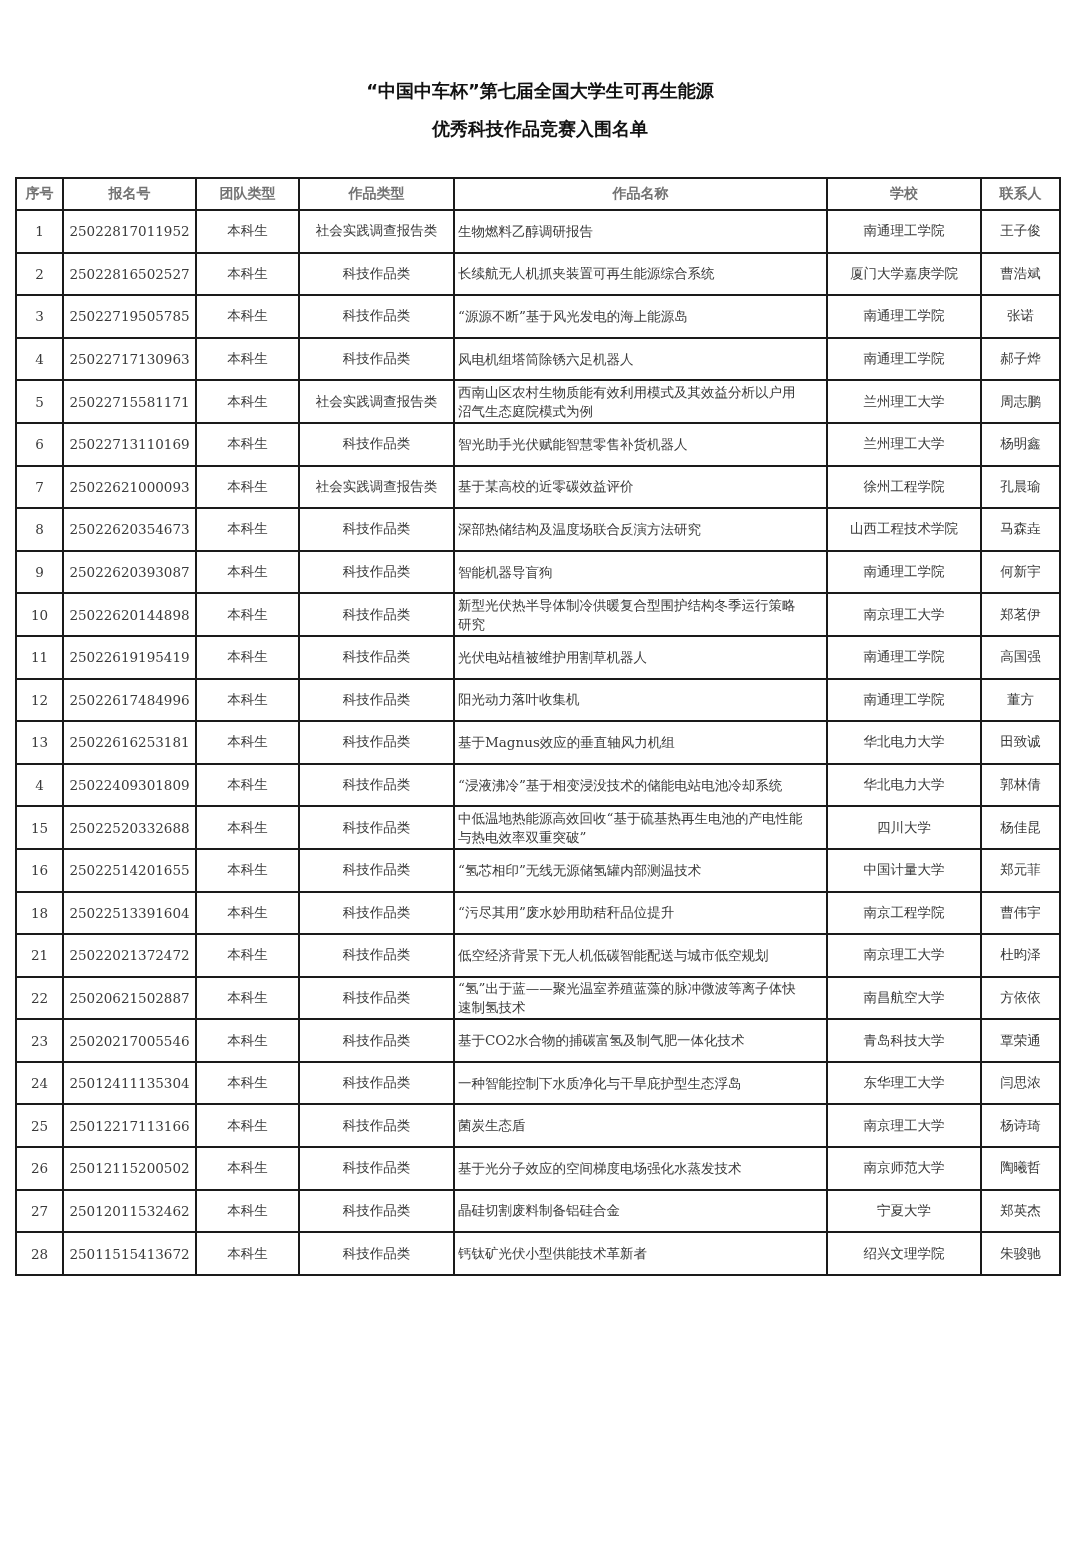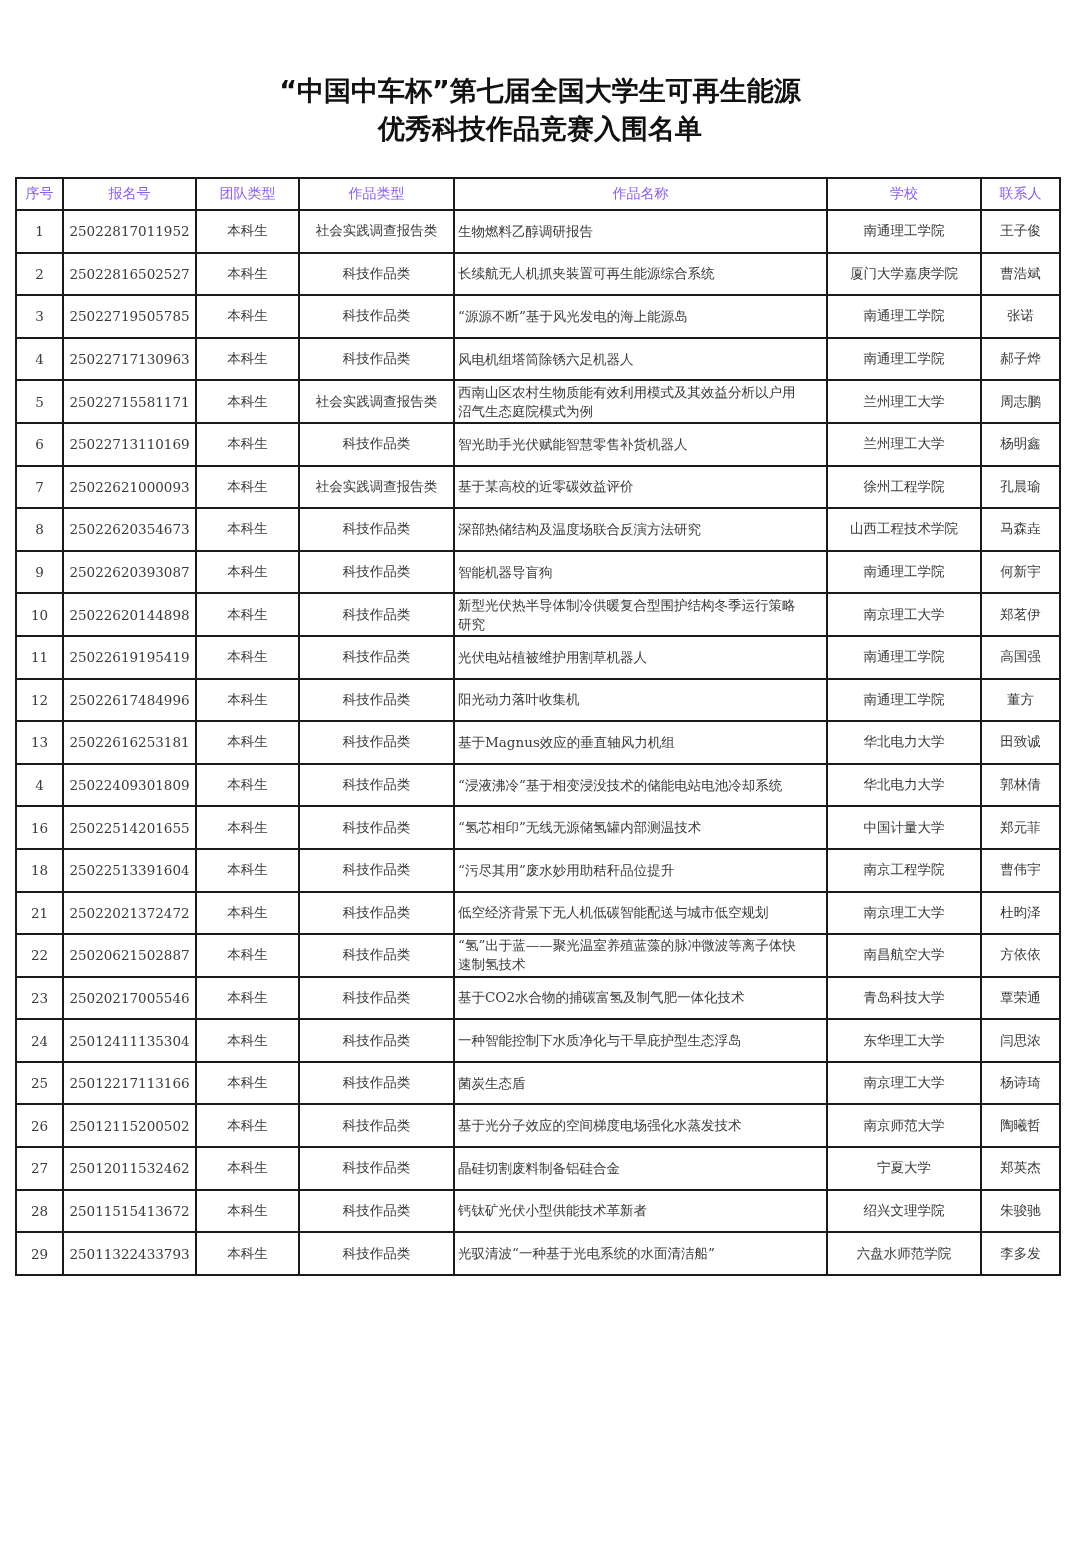--- a/index.html
+++ b/index.html
@@ -6,32 +6,32 @@
   body {
     width: 1080px; height: 1560px; position: relative; overflow: hidden;
     font-family: "DejaVu Serif", "Liberation Serif", serif;
     color: #333333;
   }
   .title-block {
     position: absolute; left: 0; top: 72px; width: 1080px; text-align: center;
     font-family: "DejaVu Sans", "Liberation Sans", sans-serif;
     font-weight: bold; color: #111111;
   }
-  .title-line { font-size: 27px; line-height: 38px; letter-spacing: 0px; }
+  .title-line { font-size: 18px; line-height: 38px; letter-spacing: 0px; }
   table.roster {
     position: absolute; left: 15px; top: 177px; width: 1044px;
     border-collapse: collapse; table-layout: fixed;
   }
   table.roster th, table.roster td {
     border: 2px solid #1a1a1a; padding: 0; overflow: hidden;
   }
   table.roster th {
     height: 30px;
     font-family: "DejaVu Sans", "Liberation Sans", sans-serif;
-    font-weight: normal; font-size: 14px; color: #8b5cf6;
+    font-weight: bold; font-size: 14px; color: #737373;
     text-align: center;
   }
   table.roster td {
     height: 40.6px; font-size: 13.5px; text-align: center; color: #3a3a3a;
   }
   table.roster td.work {
     text-align: left; padding-left: 3px; padding-right: 20px; line-height: 19px;
   }
   col.c-no { width: 47px; }
   col.c-reg { width: 133px; }
@@ -191,20 +191,29 @@
       <tr>
         <td>4</td>
         <td>25022409301809</td>
         <td>本科生</td>
         <td>科技作品类</td>
         <td class="work">“浸液沸冷”基于相变浸没技术的储能电站电池冷却系统</td>
         <td>华北电力大学</td>
         <td>郭林倩</td>
       </tr>
       <tr>
+        <td>15</td>
+        <td>25022520332688</td>
+        <td>本科生</td>
+        <td>科技作品类</td>
+        <td class="work">中低温地热能源高效回收“基于硫基热再生电池的产电性能与热电效率双重突破”</td>
+        <td>四川大学</td>
+        <td>杨佳昆</td>
+      </tr>
+      <tr>
         <td>16</td>
         <td>25022514201655</td>
         <td>本科生</td>
         <td>科技作品类</td>
         <td class="work">“氢芯相印”无线无源储氢罐内部测温技术</td>
         <td>中国计量大学</td>
         <td>郑元菲</td>
       </tr>
       <tr>
         <td>18</td>
@@ -279,24 +288,15 @@
         <td>郑英杰</td>
       </tr>
       <tr>
         <td>28</td>
         <td>25011515413672</td>
         <td>本科生</td>
         <td>科技作品类</td>
         <td class="work">钙钛矿光伏小型供能技术革新者</td>
         <td>绍兴文理学院</td>
         <td>朱骏驰</td>
-      </tr>
-      <tr>
-        <td>29</td>
-        <td>25011322433793</td>
-        <td>本科生</td>
-        <td>科技作品类</td>
-        <td class="work">光驭清波“一种基于光电系统的水面清洁船”</td>
-        <td>六盘水师范学院</td>
-        <td>李多发</td>
       </tr>
     </tbody>
 </table>
 
 </body></html>

